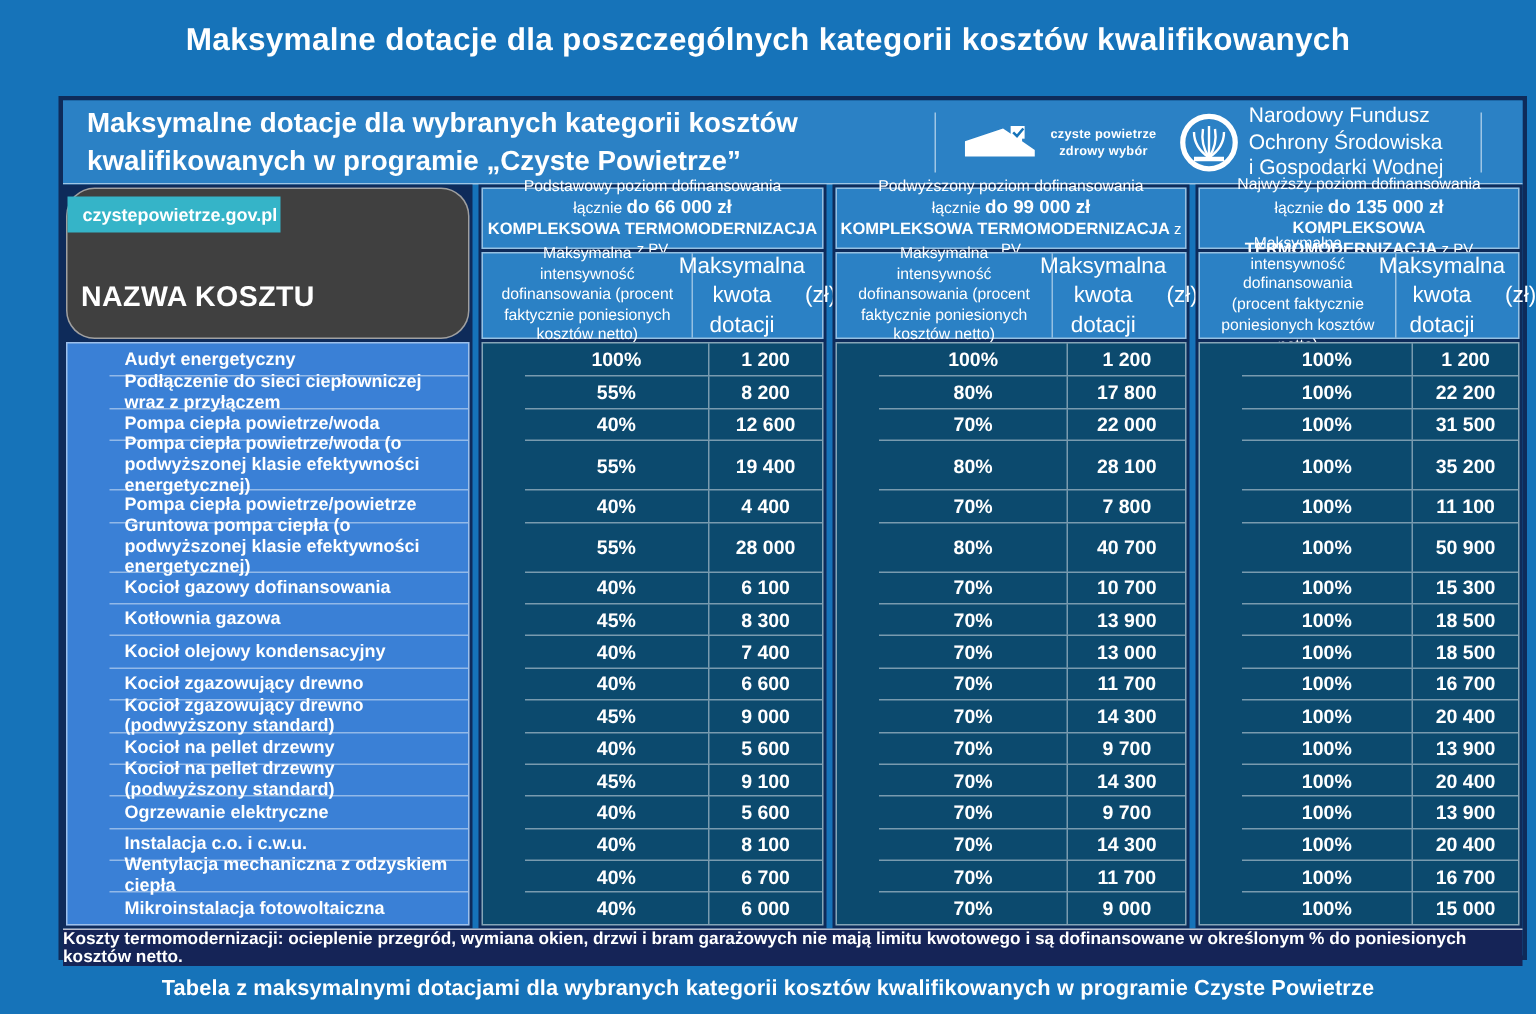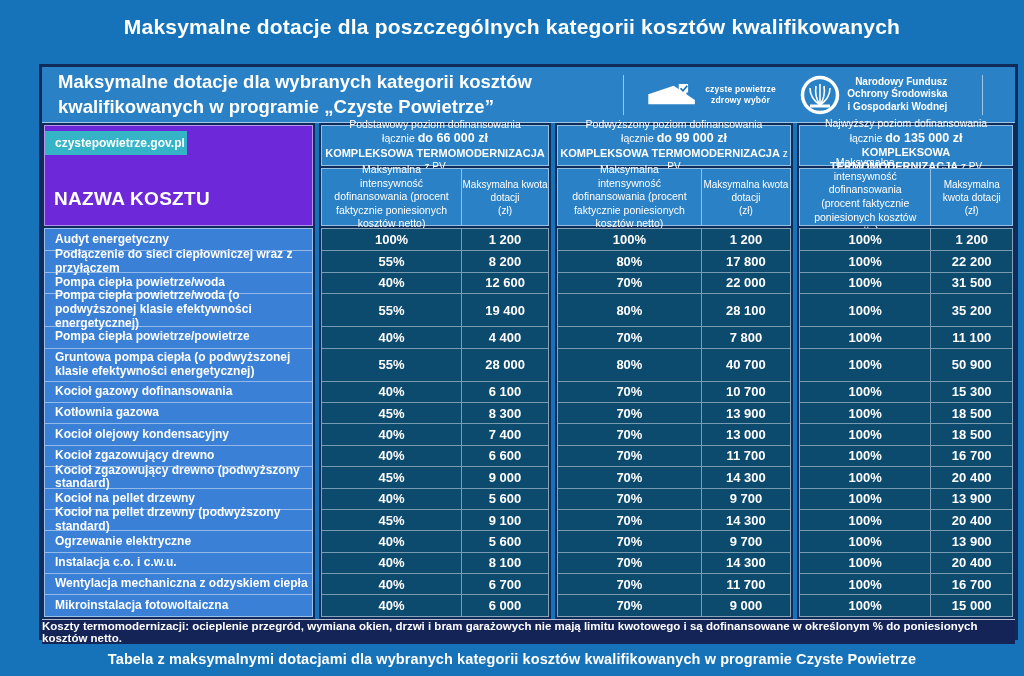--- a/index.html
+++ b/index.html
@@ -26,53 +26,53 @@
   }
   .panel-heading{
     width:555px;padding-left:16px;
     font-size:18.5px;font-weight:bold;line-height:1.3;
   }
   .hdr-divider{width:1px;height:40px;background:rgba(255,255,255,.55);margin:0 10px;}
   .logos{display:flex;align-items:center;flex:1;justify-content:space-around;padding-right:10px;}
   .logo{display:flex;align-items:center;gap:7px;}
   .logo-col{display:flex;flex-direction:row;align-items:center;}
   .cp-text{font-size:8.5px;font-weight:bold;line-height:1.2;text-align:center;letter-spacing:.2px;}
-  .nf-text{font-size:10px;font-weight:bold;line-height:1.25;text-align:right;}
+  .nf-text{font-size:14px;font-weight:normal;line-height:1.25;}
   .min-text{font-family:"Liberation Serif", serif;font-size:16px;line-height:1.2;}
   
   .table-area{flex:0 0 494px;display:flex;gap:4px;}
   .block{background:#0e2b5a;padding:2px;display:flex;flex-direction:column;gap:2px;box-sizing:border-box;}
   .block.names{width:273px;}
   .block.g1{width:232px;} .block.g2{width:238px;} .block.g3{flex:1;}
   .box{border:1px solid rgba(255,255,255,.5);box-sizing:border-box;}
-  .names-header{height:101px;flex:0 0 101px;background:#6d28d9;position:relative;}
+  .names-header{height:101px;flex:0 0 101px;background:#404040;position:relative;border-radius:19px;}
   .site-badge{
     position:absolute;left:0;top:5px;width:142px;height:24px;
     background:#35b4c8;color:#fff;font-size:12px;font-weight:bold;
     line-height:24px;padding-left:10px;box-sizing:border-box;
   }
   .name-col-header{position:absolute;left:9px;bottom:15px;font-weight:bold;font-size:19px;letter-spacing:.3px;}
   .level-box{
     height:41px;flex:0 0 41px;background:#2b81c5;
     display:flex;flex-direction:column;justify-content:center;text-align:center;line-height:1.25;
   }
   .lvl-line1{font-size:10.5px;}
   .lvl-line2{font-size:10.5px;} .lvl-line2 b{font-size:12.5px;}
   .lvl-line3{font-size:10px;} .lvl-line3 b{font-size:11px;}
   .sub-box{height:58px;flex:0 0 58px;background:#2b81c5;display:flex;}
   .sub-int{
     width:62%;border-right:1px solid rgba(255,255,255,.5);box-sizing:border-box;
     display:flex;align-items:center;justify-content:center;text-align:center;
     font-size:10.5px;line-height:1.3;padding:0 10px;
   }
   .sub-amt{
-    width:38%;display:flex;flex-direction:column;align-items:center;justify-content:center;
-    text-align:center;font-size:10px;line-height:1.3;
-  }
-  .rows{flex:1;display:flex;flex-direction:column;}
+    width:38%;display:flex;flex-direction:row;align-items:center;justify-content:center;
+    text-align:center;font-size:15px;line-height:1.3;
+  }
+  .rows{flex:1;display:flex;flex-direction:column;padding-left:28px;}
   .names .rows{background:#3a80d6;}
   .grp .rows{background:#0c4a6e;}
   .row{
     display:flex;align-items:center;height:21.4px;flex:0 0 21.4px;
     box-sizing:border-box;border-top:1px solid rgba(255,255,255,.45);
   }
   .row:first-child{border-top:none;}
   .row.tall{height:33px;flex:0 0 33px;}
   .name-row{padding-left:10px;padding-right:4px;font-size:12px;font-weight:bold;line-height:1.15;}
   .pct{

